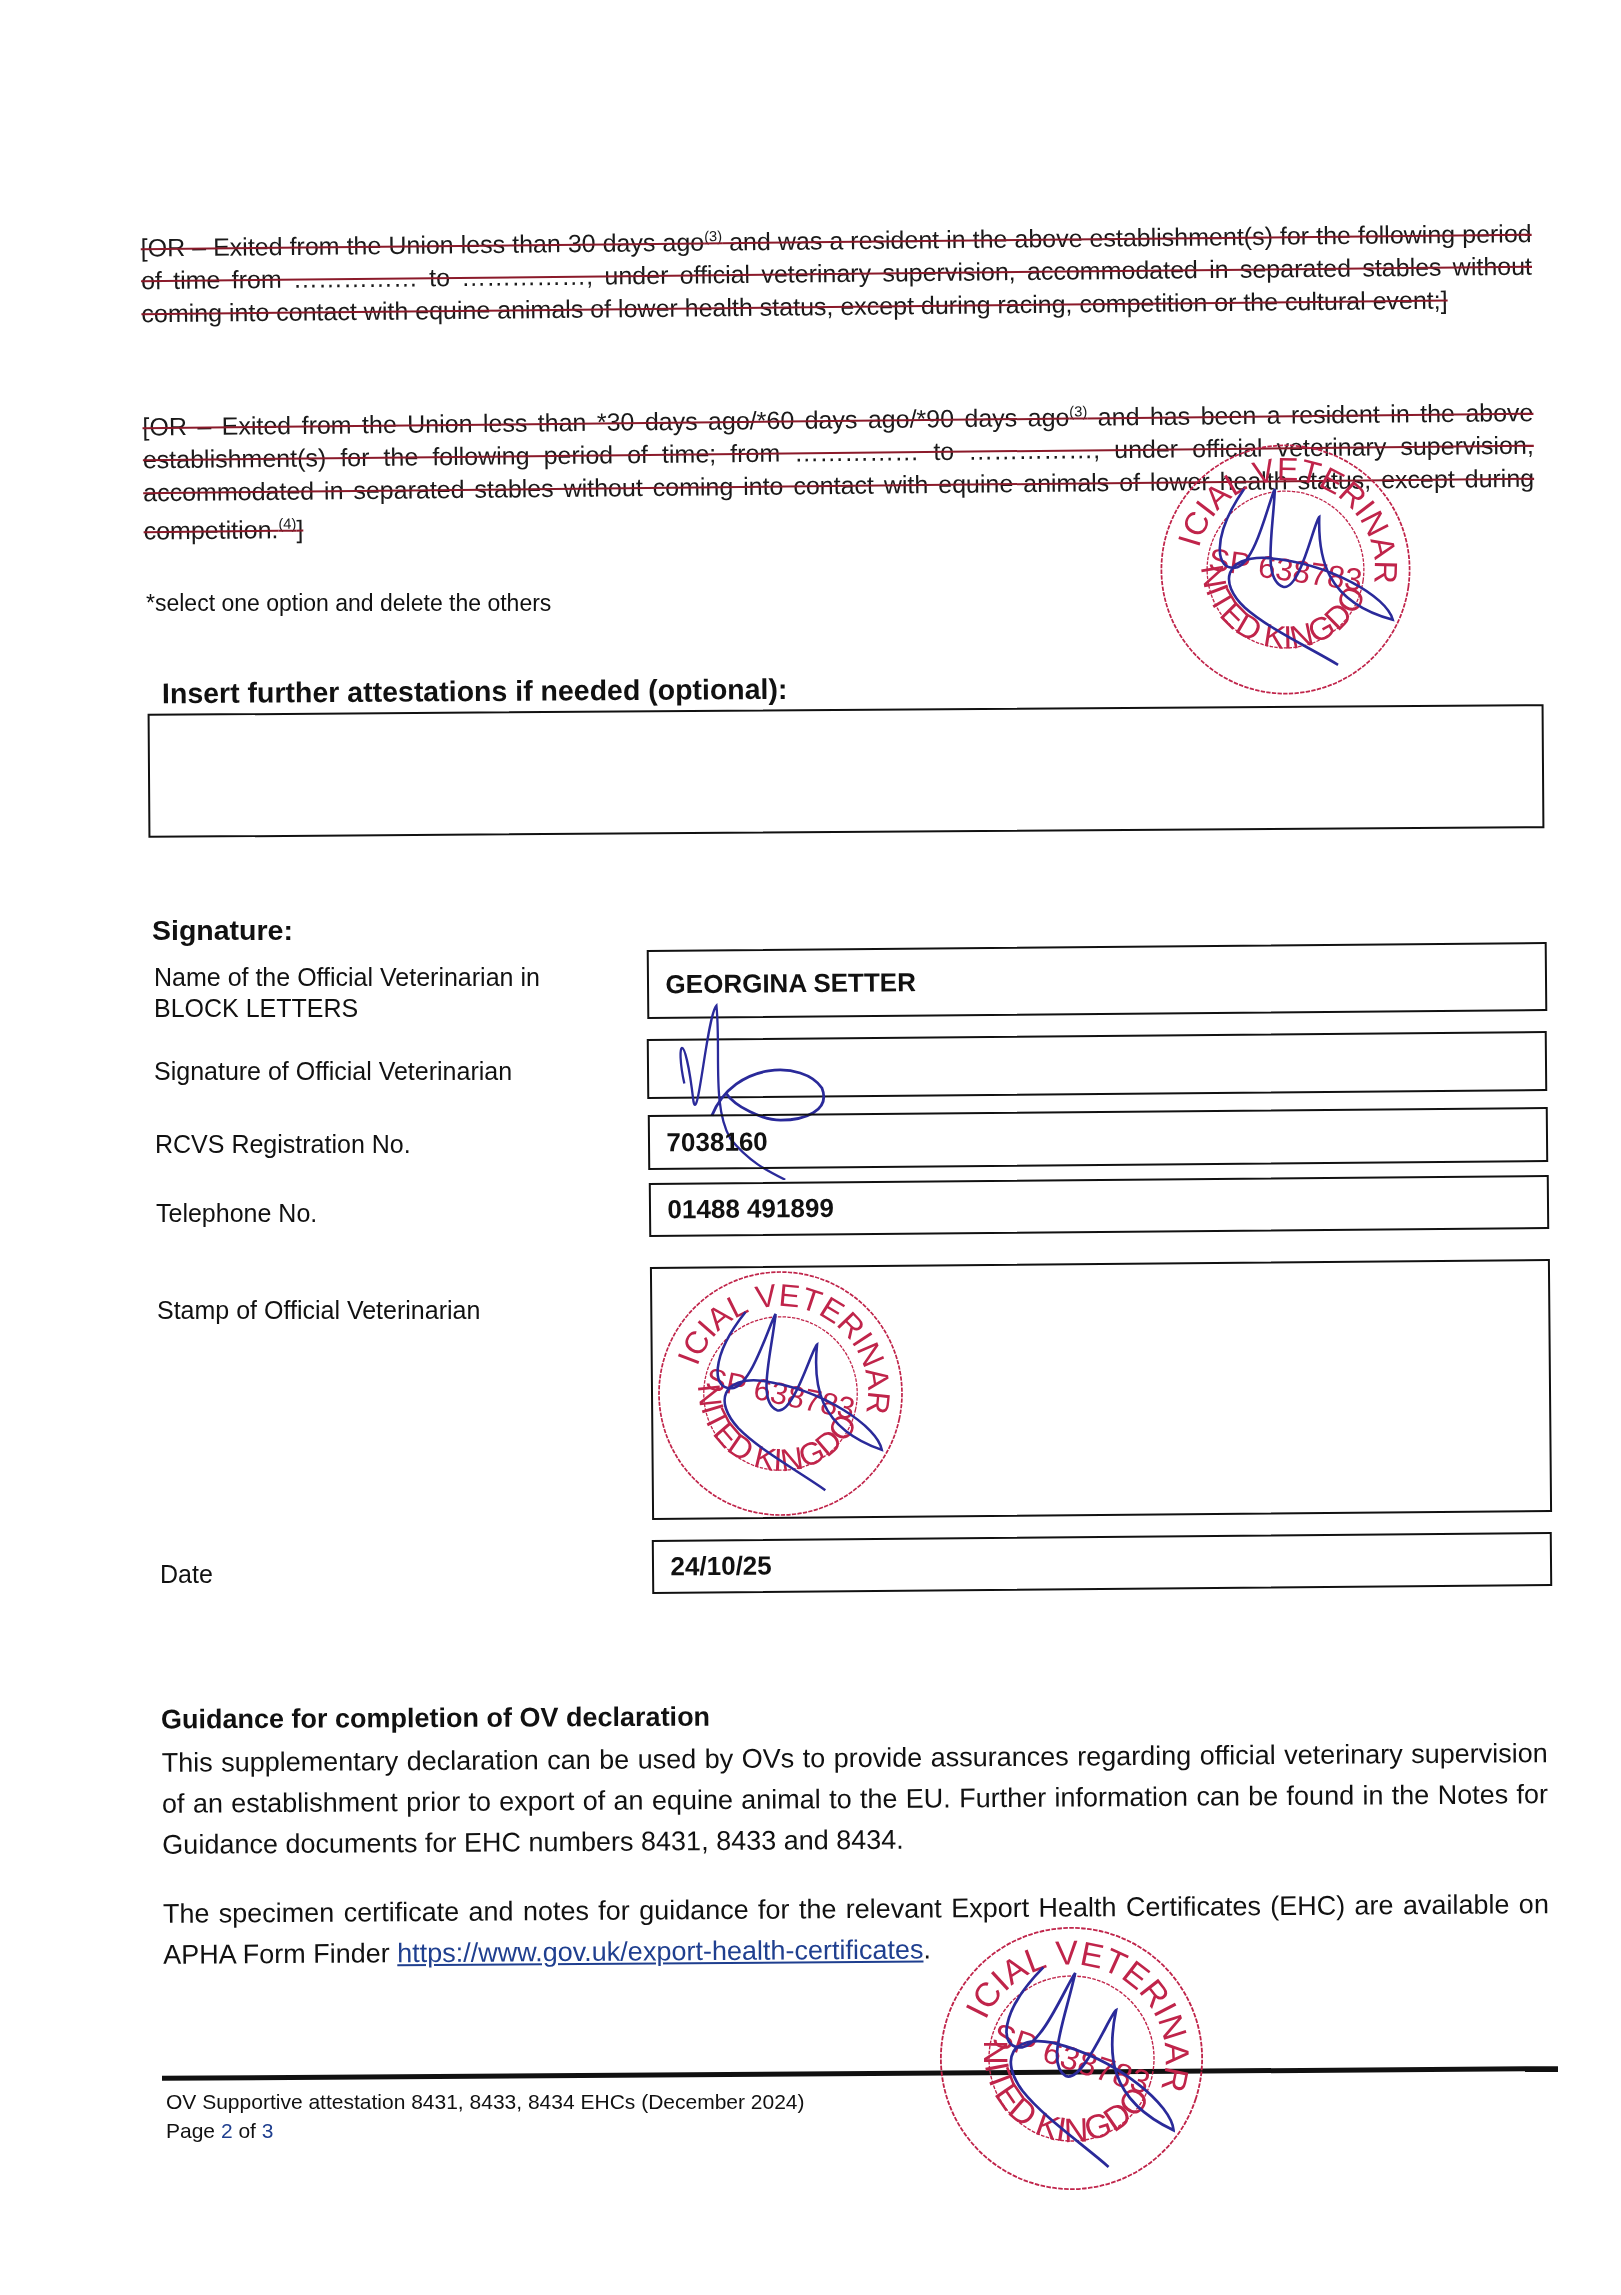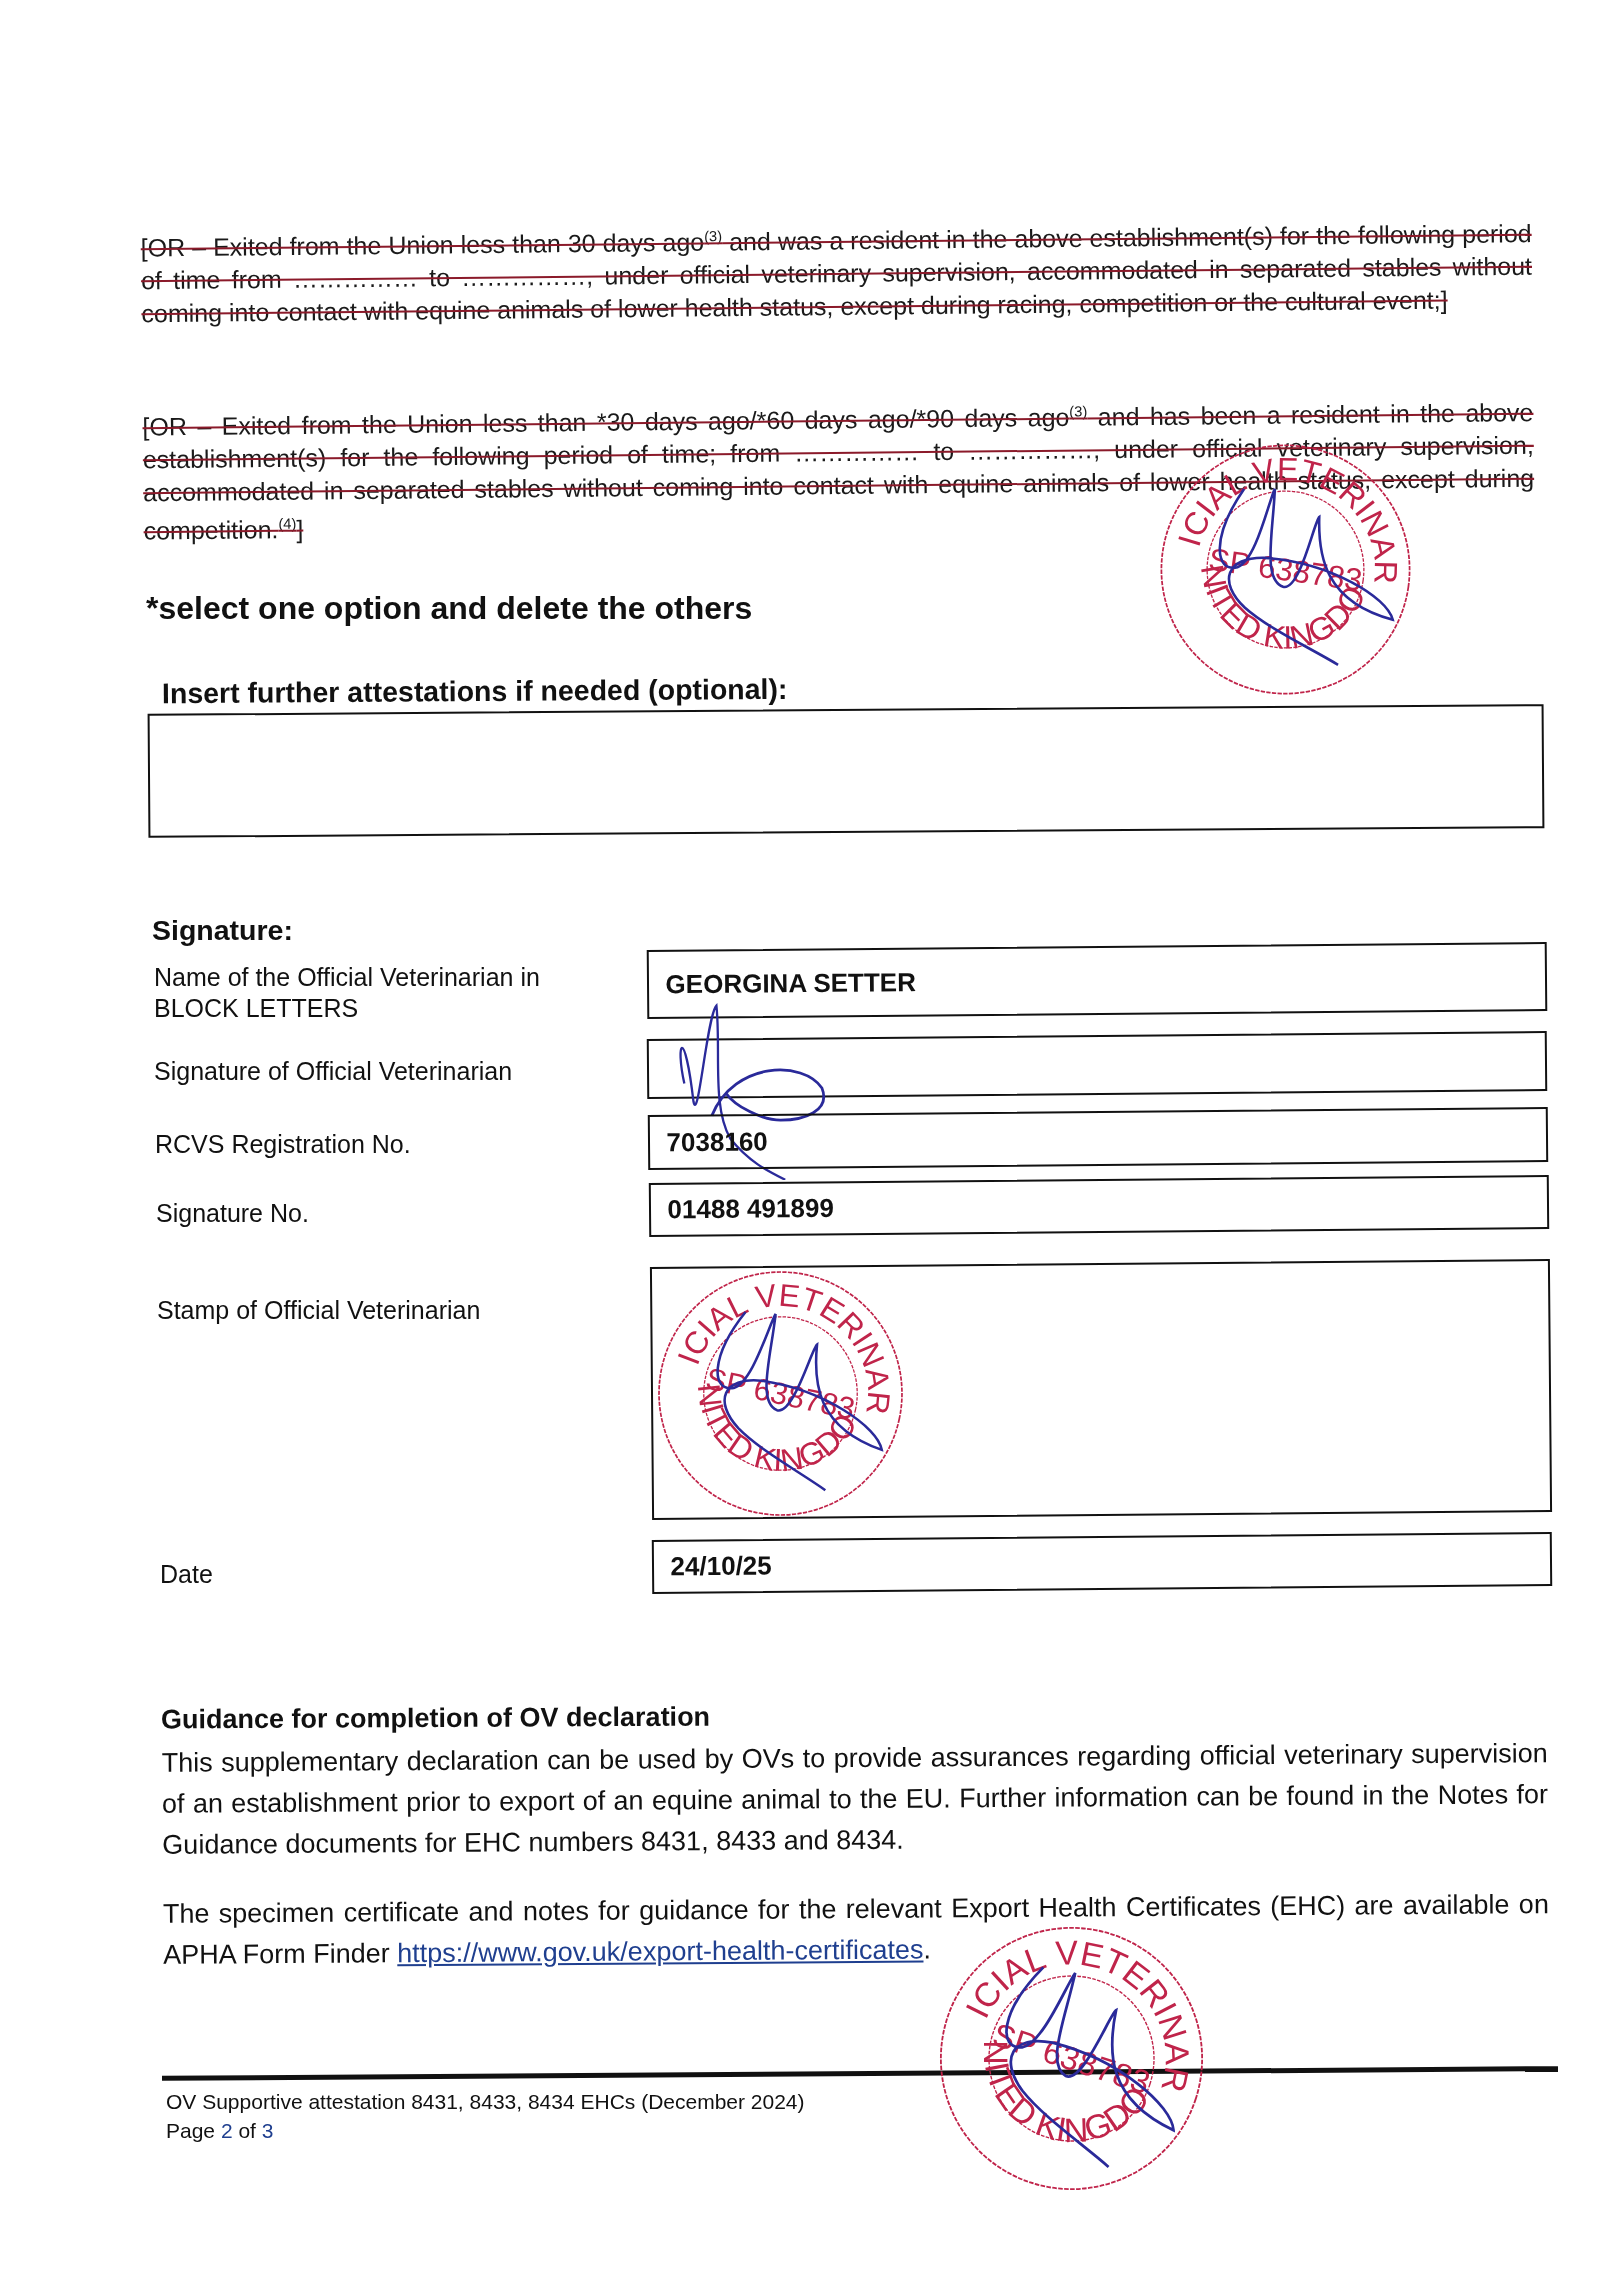--- a/index.html
+++ b/index.html
@@ -2,21 +2,21 @@
 <html style="font-size:7.3px"><head>
 <meta charset="utf-8">
 <style>
   html, body { margin: 0; padding: 0; background: #ffffff; }
   body { width: 1622px; height: 2295px; position: relative; overflow: hidden;
          font-family: "Liberation Sans", sans-serif; color: #111; }
   .abs { position: absolute; }
   .struck { font-size: 25px; line-height: 33px; text-align: justify; color: #1a1a1a;
             text-decoration: line-through; text-decoration-color: #8b1a2a; text-decoration-thickness: 2.3px; }
   .struck sup { font-size: 14.7px; }
-  .note { font-size: 32px; font-weight: bold; }
+  .note { font-size: 23px; }
   .h-bold { font-weight: bold; font-size: 28.5px; }
   .label { font-size: 25px; line-height: 31px; }
   .field { border: 2.3px solid #111; box-sizing: border-box; background: transparent; }
   .field-value { font-weight: bold; font-size: 26px; position: absolute; left: 16.5px; top: 50%; transform: translateY(-50%); }
   .para { font-size: 27px; line-height: 41px; text-align: justify; }
   .link { color: #1f3f8f; text-decoration: underline; }
   .footer-rule { height: 4.6px; background: #111; }
   .footer-text { font-size: 21px; line-height: 27.5px; }
   .page-num { color: #1f3f8f; }
   .stamp { pointer-events: none; }
@@ -51,21 +51,21 @@
 <svg class="abs" style="left:666px; top:987px;" width="321" height="193" viewBox="0 0 700 420">
   <path d="M40 210 C 20 120, 40 80, 60 250 C 70 300, 90 60, 110 40 C 120 140, 100 260, 140 330 C 180 380, 220 400, 260 420" fill="none" stroke="#2a2a9a" stroke-width="5"></path>
   <path d="M100 280 C 150 160, 300 160, 340 220 C 360 270, 300 290, 250 290 C 210 290, 150 260, 130 230" fill="none" stroke="#2a2a9a" stroke-width="6"></path>
 </svg>
 
 <div class="abs label" style="left:155px; top:1129px;">RCVS Registration No.</div>
 <div class="abs field" style="left:648px; top:1111px; width:900px; height:55px; transform: rotate(-0.5deg);">
   <span class="field-value">7038160</span>
 </div>
 
-<div class="abs label" style="left:156px; top:1198px;">Signature No.</div>
+<div class="abs label" style="left:156px; top:1198px;">Telephone No.</div>
 <div class="abs field" style="left:649px; top:1179px; width:900px; height:54px; transform: rotate(-0.5deg);">
   <span class="field-value">01488 491899</span>
 </div>
 
 <div class="abs label" style="left:157px; top:1279px;margin-top:16px;">Stamp of Official Veterinarian</div>
 <div class="abs field" style="left:651px; top:1263px; width:900px; height:253px; transform: rotate(-0.5deg);"></div>
 
 <div class="abs label" style="left:160px; top:1559px;">Date</div>
 <div class="abs field" style="left:652px; top:1536px; width:900px; height:54px; transform: rotate(-0.5deg);">
   <span class="field-value">24/10/25</span>

